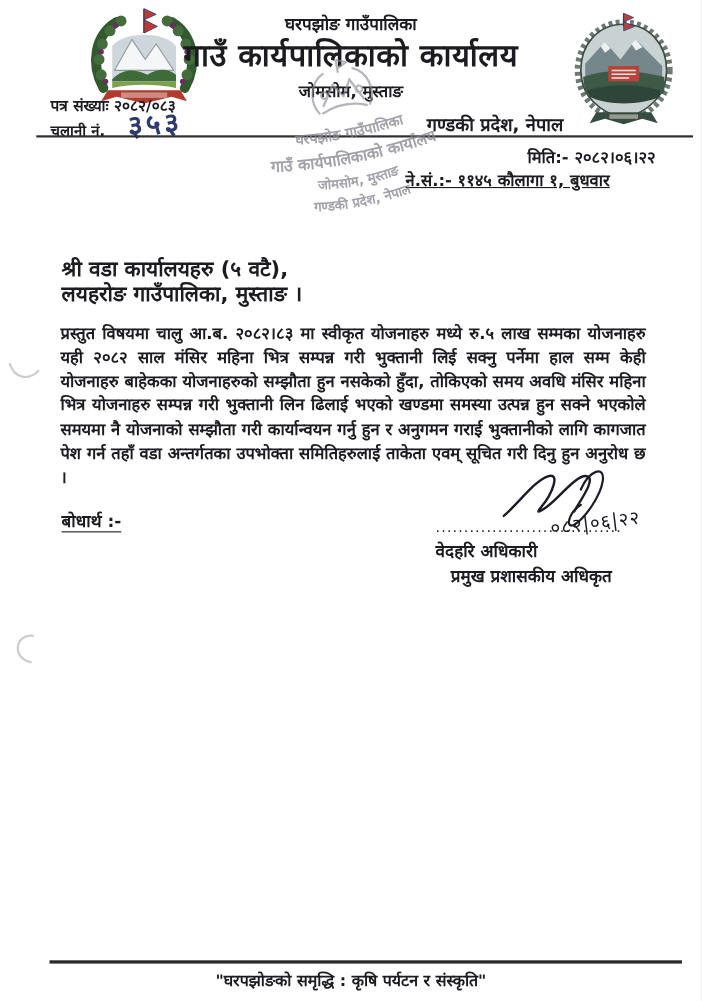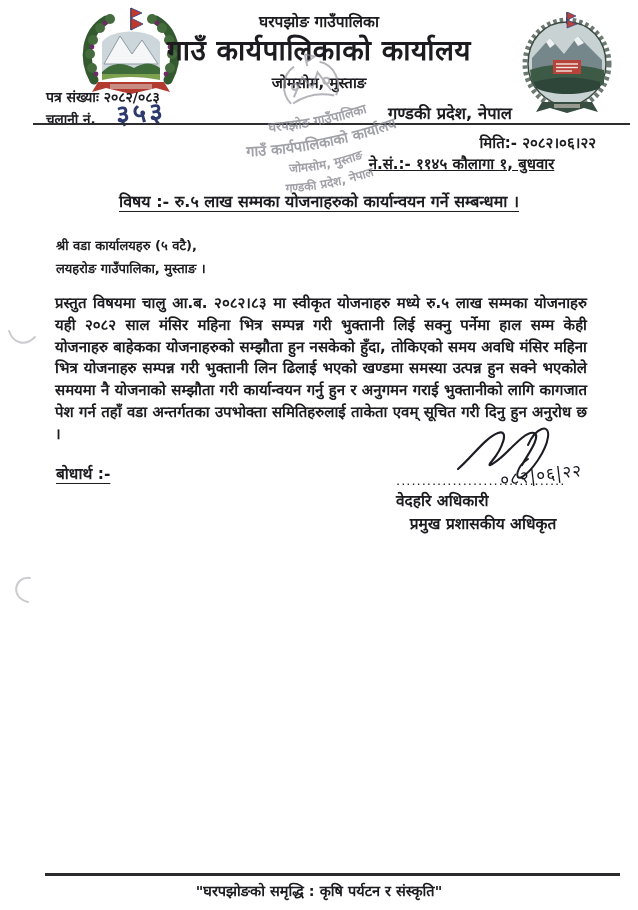--- a/index.html
+++ b/index.html
@@ -25,21 +25,21 @@
     font-family:"DejaVu Serif",serif;
   }
   .lh-province{top:101px;left:330px;width:240px;text-align:center;font-size:16.5px;font-weight:600;}
   .rule-top{top:123px;left:33px;width:597px;height:2px;background:#2e2e31;}
   .lh-date{top:132px;left:338px;width:258px;text-align:right;font-size:15px;font-weight:600;}
   .lh-ns{top:153px;left:320px;width:283px;text-align:center;font-size:15px;font-weight:600;text-decoration:underline;}
   
   .subject{top:190px;left:0;width:638px;text-align:center;font-size:16px;font-weight:700;}
   .subject span{text-decoration:underline;text-underline-offset:4px;}
   
-  .addr{top:234px;left:56px;font-size:13px;font-weight:600;line-height:23px;}
+  .addr{top:234px;left:56px;font-size:19px;font-weight:600;line-height:23px;}
   
   .body-par{
     top:293px;left:55px;width:532px;
     font-size:15px;font-weight:600;line-height:21.8px;
     text-align:justify;
   }
   
   .cc-label{top:462px;left:56px;font-size:15.5px;font-weight:700;text-decoration:underline;text-underline-offset:4px;}
   .cc-lines{top:487px;left:56px;font-size:15.5px;font-weight:600;line-height:24.5px;}
   
@@ -164,23 +164,20 @@
       </text>
       <text font-size="12" font-weight="600" opacity="0.9">
         <textPath href="#arc3" startOffset="50%" text-anchor="middle">जोमसोम, मुस्ताङ</textPath>
       </text>
       <text font-size="12" font-weight="600" opacity="0.9">
         <textPath href="#arc4" startOffset="50%" text-anchor="middle">गण्डकी प्रदेश, नेपाल</textPath>
       </text>
     </g>
   </svg>
 
-  <div class="abs subject">
-    <span>विषय :- रु.५ लाख सम्मका योजनाहरुको कार्यान्वयन गर्ने सम्बन्धमा ।</span>
-  </div>
 
   <div class="abs addr">
     <div>श्री वडा कार्यालयहरु (५ वटै),</div>
     <div>लयहरोङ गाउँपालिका, मुस्ताङ ।</div>
   </div>
 
   <div class="abs body-par">प्रस्तुत विषयमा चालु आ.ब. २०८२।८३ मा स्वीकृत योजनाहरु मध्ये रु.५ लाख सम्मका योजनाहरु यही २०८२ साल मंसिर महिना भित्र सम्पन्न गरी भुक्तानी लिई सक्नु पर्नेमा हाल सम्म केही योजनाहरु बाहेकका योजनाहरुको सम्झौता हुन नसकेको हुँदा, तोकिएको समय अवधि मंसिर महिना भित्र योजनाहरु सम्पन्न गरी भुक्तानी लिन ढिलाई भएको खण्डमा समस्या उत्पन्न हुन सक्ने भएकोले समयमा नै योजनाको सम्झौता गरी कार्यान्वयन गर्नु हुन र अनुगमन गराई भुक्तानीको लागि कागजात पेश गर्न तहाँ वडा अन्तर्गतका उपभोक्ता समितिहरुलाई ताकेता एवम् सूचित गरी दिनु हुन अनुरोध छ ।</div>
 
   <div class="abs cc-label">बोधार्थ :-</div>
 

